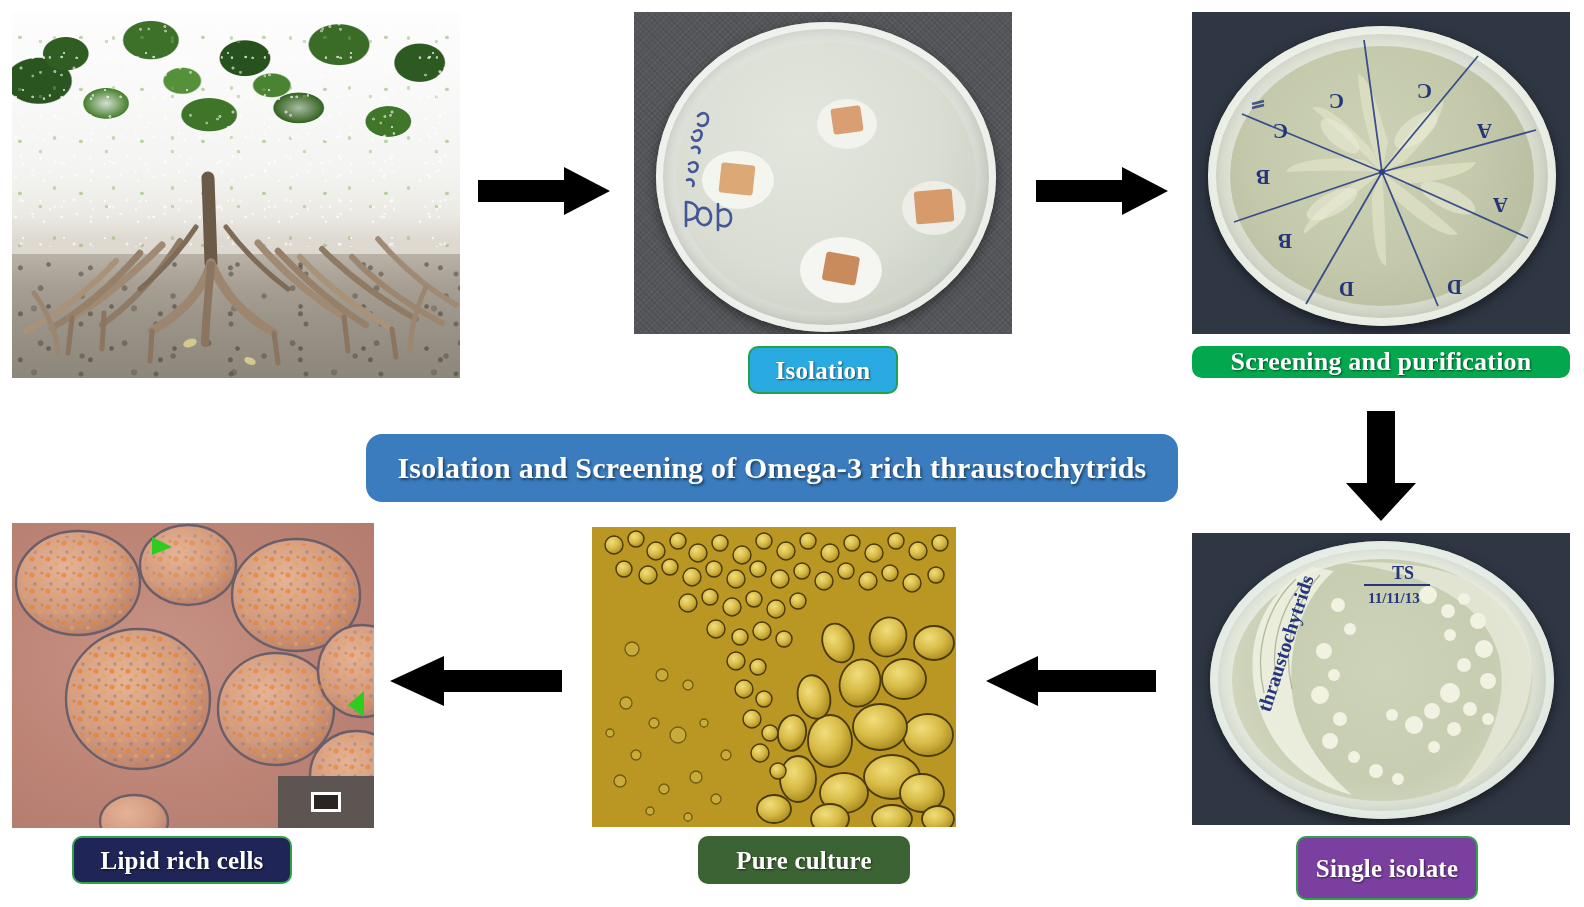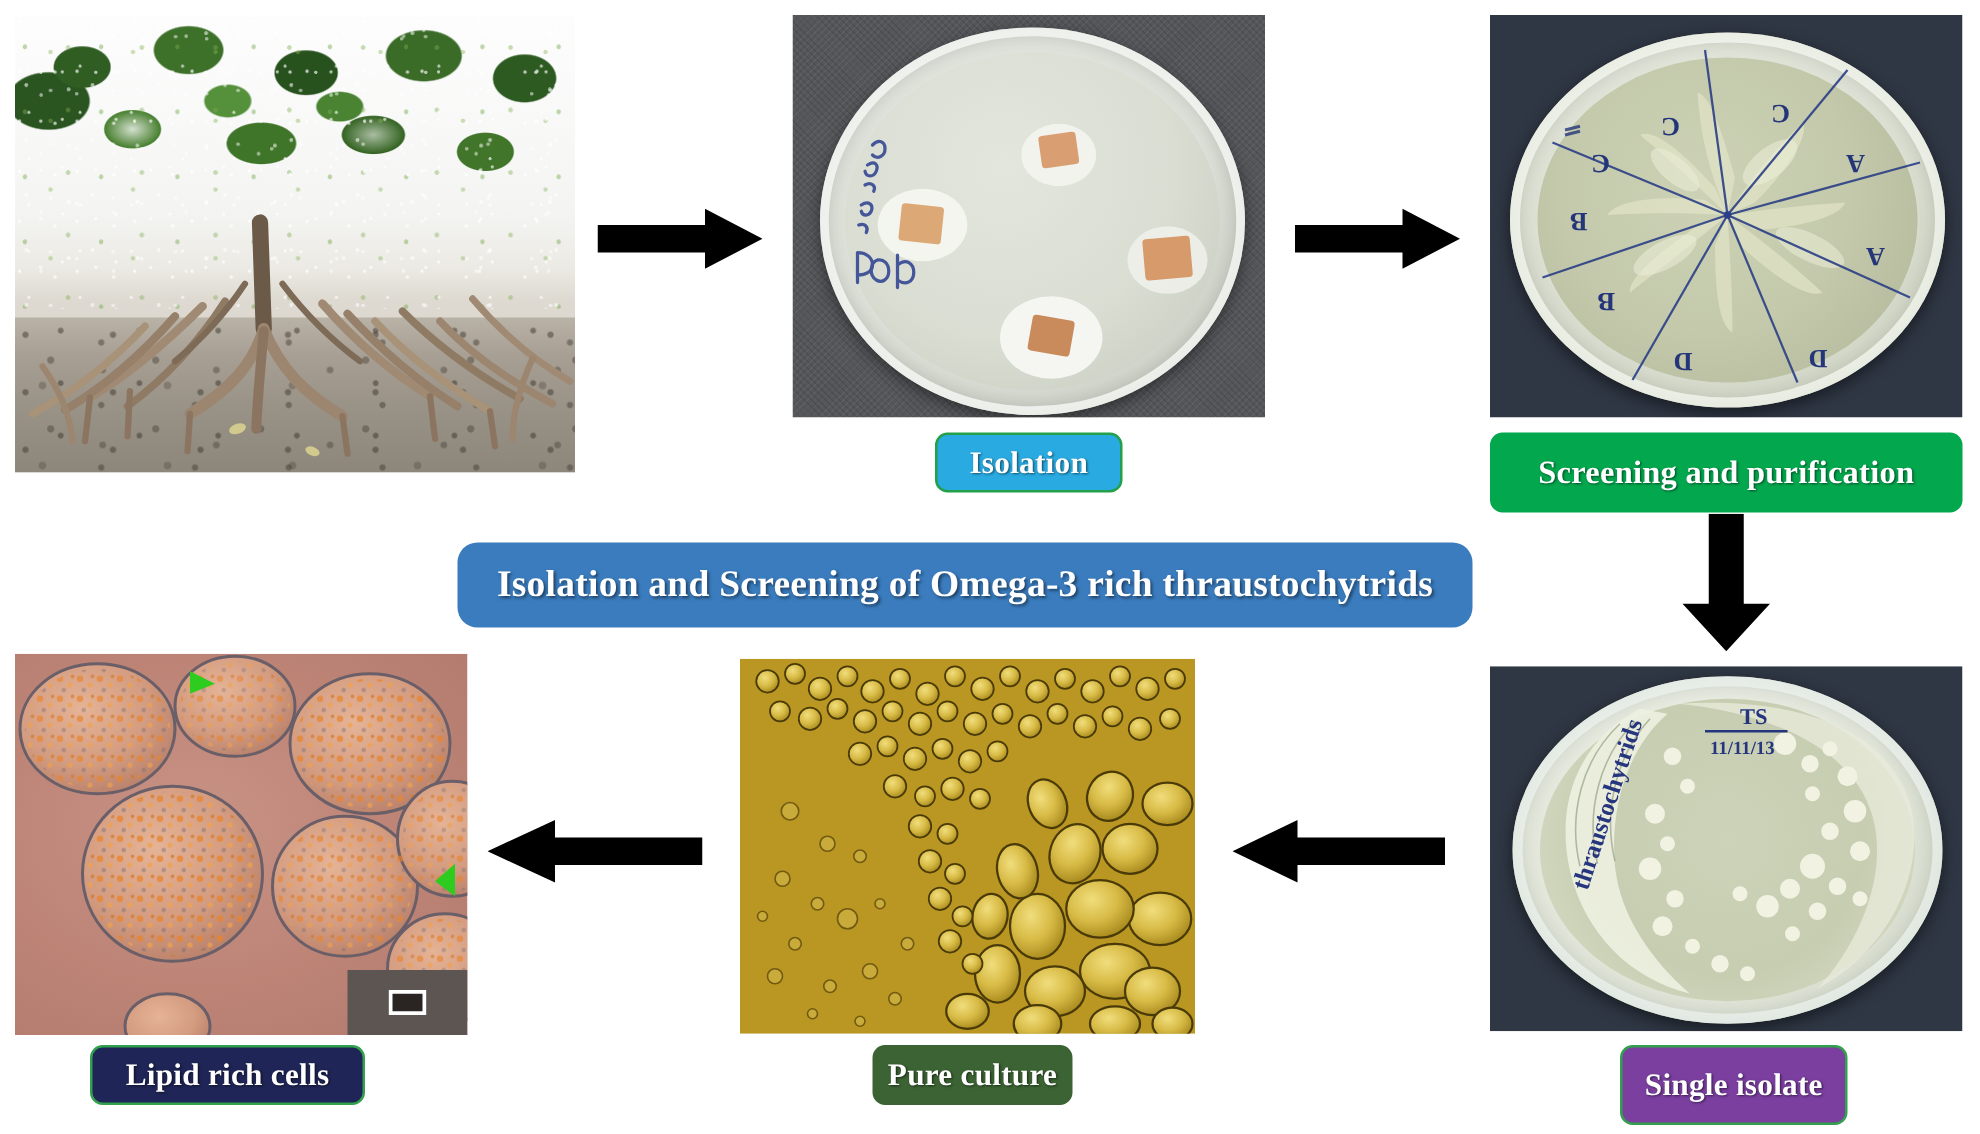--- a/index.html
+++ b/index.html
@@ -297,21 +297,21 @@
           <text x="100" y="222" transform="rotate(180 100 222)">B</text>
           <text x="78" y="158" transform="rotate(180 78 158)">B</text>
           <text x="96" y="112" transform="rotate(180 96 112)">C</text>
           <text x="152" y="82" transform="rotate(180 152 82)">C</text>
           <text x="240" y="72" transform="rotate(180 240 72)">C</text>
         </g>
         <path d="M60 92 l12 -3 m-12 7 l12 -3" stroke="#24357a" stroke-width="2.4" opacity=".8"></path>
       </svg>
     </div>
   </div>
-  <div class="chip green" style="left:1192px; top:346px; width:378px; height:64px; font-size:26px;text-align:center;">
+  <div class="chip green" style="left:1192px; top:346px; width:378px; height:32px; font-size:26px;text-align:center;">
     <span>Screening and purification</span>
   </div>
 
   <div class="arrow" style="left:1345px; top:411px; width:72px; height:110px;">
     <svg viewBox="0 0 72 110" preserveAspectRatio="none">
       <path d="M22 0 L50 0 L50 72 L71 72 L36 110 L1 72 L22 72 Z" fill="#000000"></path>
     </svg>
   </div>
 
   <div class="panel" style="left:1192px; top:533px; width:378px; height:292px;">
@@ -481,21 +481,21 @@
           <circle cx="124" cy="272" r="5"></circle>
             <circle cx="58" cy="284" r="4"></circle>
           <circle cx="96" cy="290" r="4"></circle>
             <circle cx="134" cy="228" r="5"></circle>
           <circle cx="112" cy="196" r="4"></circle>
             <circle cx="18" cy="206" r="4"></circle>
         </g>
       </svg>
     </div>
   </div>
-  <div class="chip olive" style="left:698px; top:836px; width:160px; height:48px; font-size:25px;">
+  <div class="chip olive" style="left:698px; top:836px; width:212px; height:48px; font-size:25px;">
     <span>Pure culture</span>
   </div>
 
   <div class="arrow" style="left:390px; top:655px; width:172px; height:52px;">
     <svg viewBox="0 0 172 52" preserveAspectRatio="none">
       <path d="M172 15 L54 15 L54 1 L0 26 L54 51 L54 37 L172 37 Z" fill="#000000"></path>
     </svg>
   </div>
 
   <div class="panel" style="left:12px; top:523px; width:362px; height:305px;">

